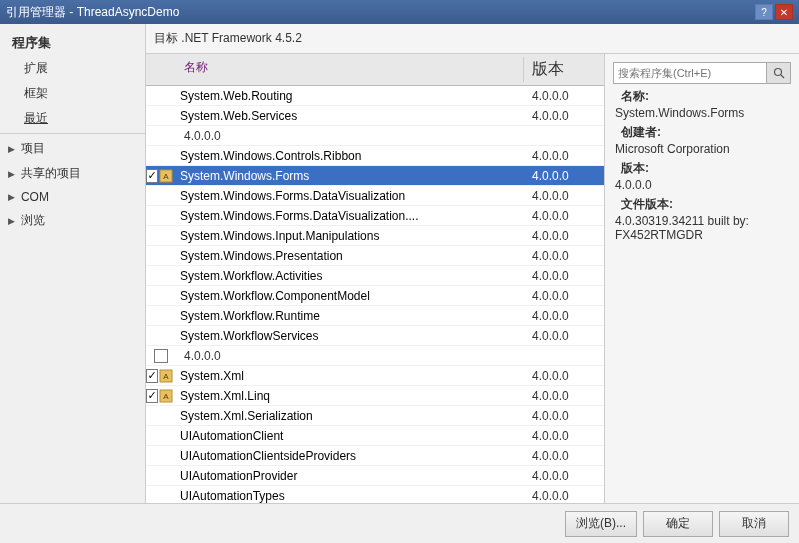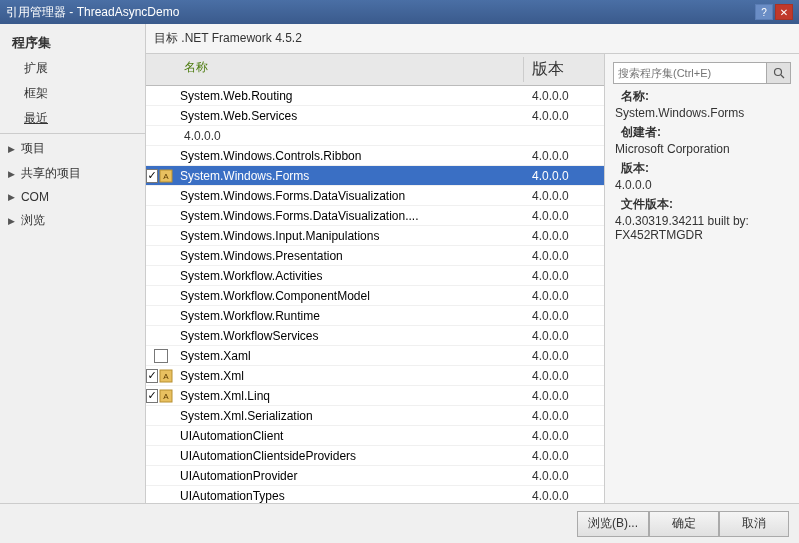--- a/index.html
+++ b/index.html
@@ -107,21 +107,21 @@
     .table-header {
       display: flex;
       background: #e8e8e8;
       border-bottom: 1px solid #bbb;
       padding: 3px 0;
     }
     .col-name-header {
       flex: 1;
       padding: 2px 8px;
       font-size: 12px;
-      color: #4d7c0f;
+      color: #701a75;
       border-right: 1px solid #ccc;
       font-family: Liberation Serif, serif;
     }
     .col-version-header {
       width: 80px;
       padding: 2px 8px;
       font-size: 16px;
       color: #333;
     }
 
@@ -239,20 +239,21 @@
     }
 
     
     .bottom-bar {
       display: flex;
       justify-content: flex-end;
       align-items: center;
       padding: 6px 10px;
       background: #f0f0f0;
       border-top: 1px solid #ccc;
+      gap: 6px;
       position: absolute;
       bottom: 0;
       left: 0;
       right: 0;
       height: 40px;
     }
     .btn {
       min-width: 70px;
       height: 26px;
       background: linear-gradient(to bottom, #f5f5f5, #e0e0e0);
@@ -407,21 +408,20 @@
             </div>
             <div class="assembly-row">
               <div class="row-check"></div>
               <div class="col-name">System.WorkflowServices</div>
               <div class="col-version">4.0.0.0</div>
             </div>
             <div class="assembly-row">
               <div class="row-check">
                 <div class="checkbox-img"></div>
               </div>
-              <div class="col-name">System.Xaml</div>
               <div class="col-version">4.0.0.0</div>
             </div>
             <div class="assembly-row">
               <div class="row-check">
                 <div class="checkbox-img checked"></div>
                 <div class="icon-assembly">
                   <svg width="14" height="14" viewBox="0 0 14 14">
                     <rect x="1" y="1" width="12" height="12" fill="#e8c060" stroke="#b89030" stroke-width="1"></rect>
                     <text x="7" y="10" text-anchor="middle" font-size="8" fill="#5a3a00">A</text>
                   </svg>

